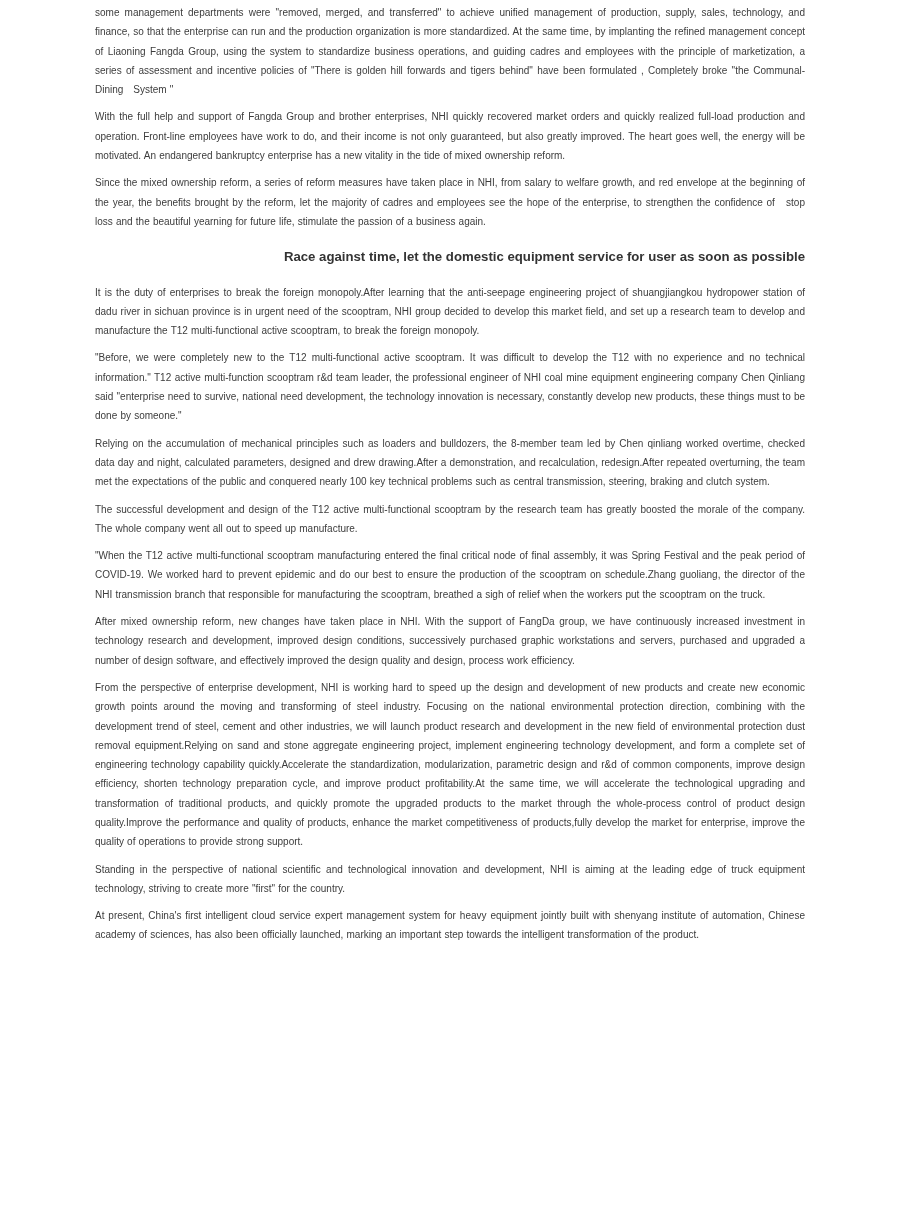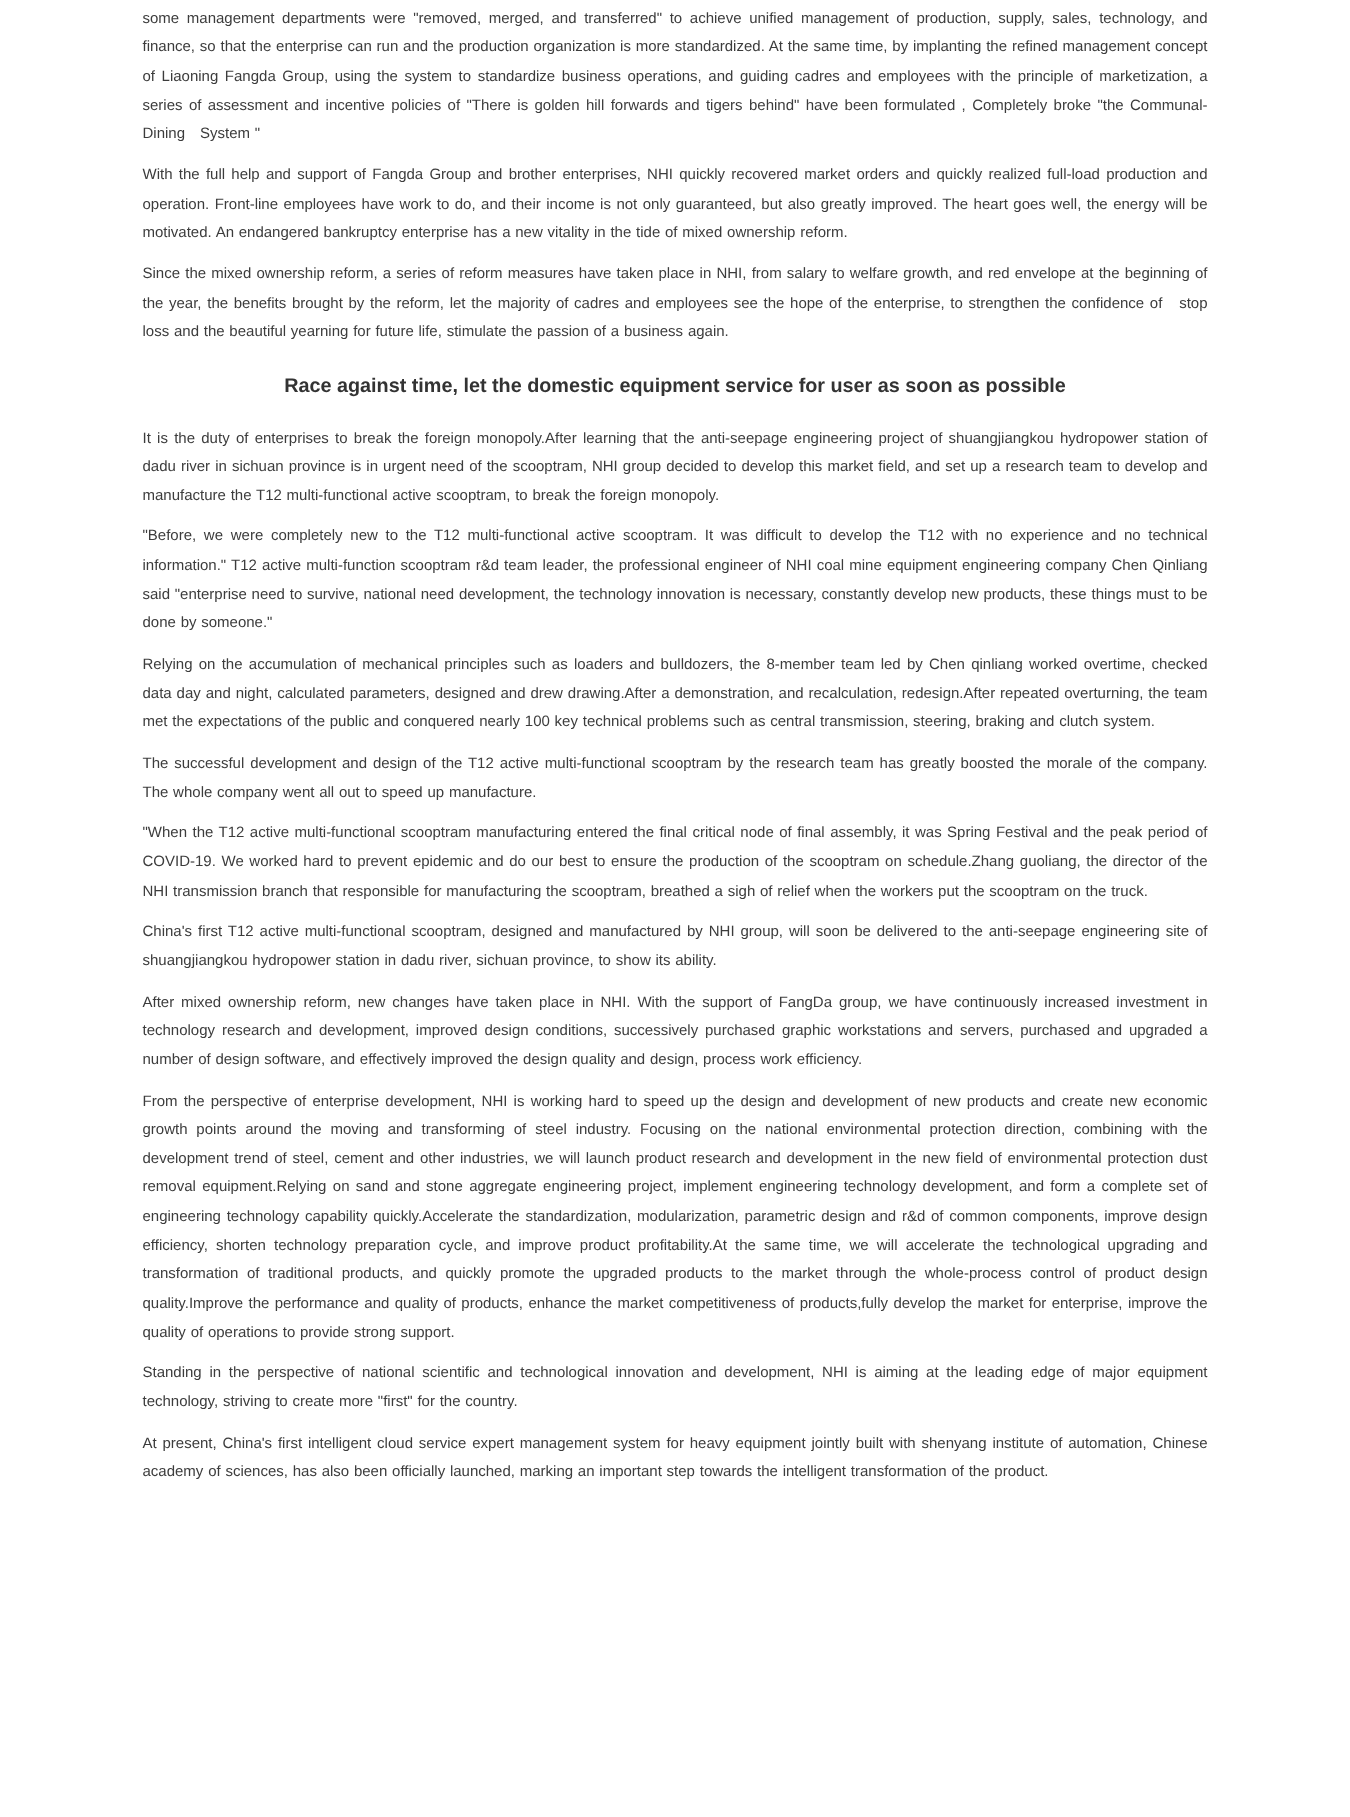--- a/index.html
+++ b/index.html
@@ -27,34 +27,33 @@
     text-align: justify;
     text-justify: inter-word;
     word-spacing: 0.04em;
   }
   .heading {
     margin: 16px 0 16px 0;
     font-size: 13.2px;
     line-height: 19.3px;
     font-weight: bold;
     color: var(--heading-color, #333333);
-    text-align: center;
+    text-align: right;
   }
 </style>
 </head>
 <body>
 
 <main class="page">
   <p class="para">some management departments were "removed, merged, and transferred" to achieve unified management of production, supply, sales, technology, and finance, so that the enterprise can run and the production organization is more standardized. At the same time, by implanting the refined management concept of Liaoning Fangda Group, using the system to standardize business operations, and guiding cadres and employees with the principle of marketization, a series of assessment and incentive policies of "There is golden hill forwards and tigers behind" have been formulated , Completely broke "the Communal-Dining　System "</p>
   <p class="para">With the full help and support of Fangda Group and brother enterprises, NHI quickly recovered market orders and quickly realized full-load production and operation. Front-line employees have work to do, and their income is not only guaranteed, but also greatly improved. The heart goes well, the energy will be motivated. An endangered bankruptcy enterprise has a new vitality in the tide of mixed ownership reform.</p>
   <p class="para">Since the mixed ownership reform, a series of reform measures have taken place in NHI, from salary to welfare growth, and red envelope at the beginning of the year, the benefits brought by the reform, let the majority of cadres and employees see the hope of the enterprise, to strengthen the confidence of　stop loss and the beautiful yearning for future life, stimulate the passion of a business again.</p>
   <h2 class="heading">Race against time, let the domestic equipment service for user as soon as possible</h2>
   <p class="para">It is the duty of enterprises to break the foreign monopoly.After learning that the anti-seepage engineering project of shuangjiangkou hydropower station of dadu river in sichuan province is in urgent need of the scooptram, NHI group decided to develop this market field, and set up a research team to develop and manufacture the T12 multi-functional active scooptram, to break the foreign monopoly.</p>
   <p class="para">"Before, we were completely new to the T12 multi-functional active scooptram. It was difficult to develop the T12 with no experience and no technical information." T12 active multi-function scooptram r&amp;d team leader, the professional engineer of NHI coal mine equipment engineering company Chen Qinliang said "enterprise need to survive, national need development, the technology innovation is necessary, constantly develop new products, these things must to be done by someone."</p>
   <p class="para">Relying on the accumulation of mechanical principles such as loaders and bulldozers, the 8-member team led by Chen qinliang worked overtime, checked data day and night, calculated parameters, designed and drew drawing.After a demonstration, and recalculation, redesign.After repeated overturning, the team met the expectations of the public and conquered nearly 100 key technical problems such as central transmission, steering, braking and clutch system.</p>
   <p class="para">The successful development and design of the T12 active multi-functional scooptram by the research team has greatly boosted the morale of the company. The whole company went all out to speed up manufacture.</p>
   <p class="para">"When the T12 active multi-functional scooptram manufacturing entered the final critical node of final assembly, it was Spring Festival and the peak period of COVID-19. We worked hard to prevent epidemic and do our best to ensure the production of the scooptram on schedule.Zhang guoliang, the director of the NHI transmission branch that responsible for manufacturing the scooptram, breathed a sigh of relief when the workers put the scooptram on the truck.</p>
-  <p class="para">China's first T12 active multi-functional scooptram, designed and manufactured by NHI group, will soon be delivered to the anti-seepage engineering site of shuangjiangkou hydropower station in dadu river, sichuan province, to show its ability.</p>
   <p class="para">After mixed ownership reform, new changes have taken place in NHI. With the support of FangDa group, we have continuously increased investment in technology research and development, improved design conditions, successively purchased graphic workstations and servers, purchased and upgraded a number of design software, and effectively improved the design quality and design, process work efficiency.</p>
   <p class="para">From the perspective of enterprise development, NHI is working hard to speed up the design and development of new products and create new economic growth points around the moving and transforming of steel industry. Focusing on the national environmental protection direction, combining with the development trend of steel, cement and other industries, we will launch product research and development in the new field of environmental protection dust removal equipment.Relying on sand and stone aggregate engineering project, implement engineering technology development, and form a complete set of engineering technology capability quickly.Accelerate the standardization, modularization, parametric design and r&amp;d of common components, improve design efficiency, shorten technology preparation cycle, and improve product profitability.At the same time, we will accelerate the technological upgrading and transformation of traditional products, and quickly promote the upgraded products to the market through the whole-process control of product design quality.Improve the performance and quality of products, enhance the market competitiveness of products,fully develop the market for enterprise, improve the quality of operations to provide strong support.</p>
-  <p class="para">Standing in the perspective of national scientific and technological innovation and development, NHI is aiming at the leading edge of major equipment technology, striving to create more "first" for the country.</p>
+  <p class="para">Standing in the perspective of national scientific and technological innovation and development, NHI is aiming at the leading edge of truck equipment technology, striving to create more "first" for the country.</p>
   <p class="para">At present, China's first intelligent cloud service expert management system for heavy equipment jointly built with shenyang institute of automation, Chinese academy of sciences, has also been officially launched, marking an important step towards the intelligent transformation of the product.</p>
 </main>
 
 </body></html>

